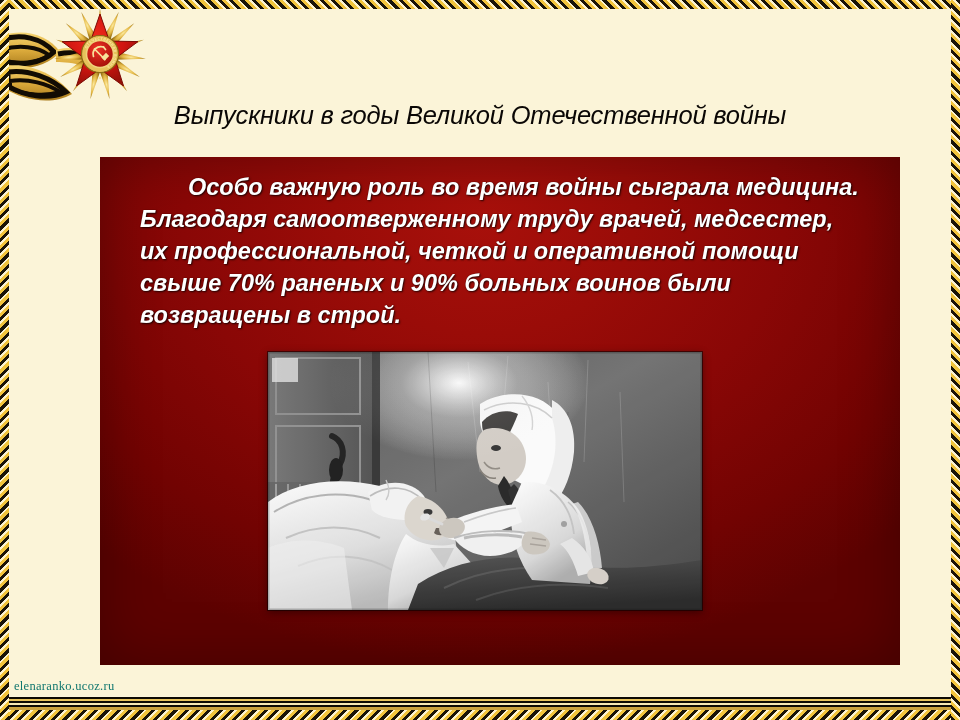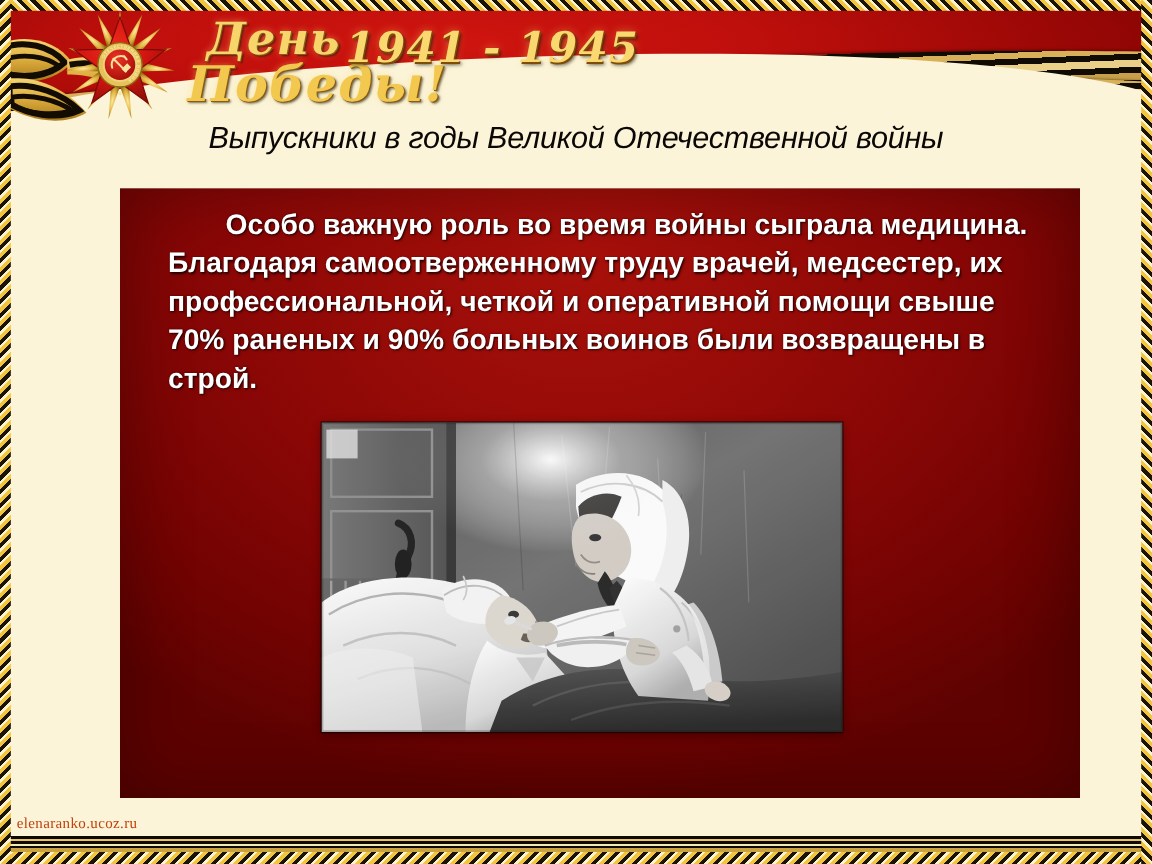--- a/index.html
+++ b/index.html
@@ -166,57 +166,43 @@
   .panel-text {
     position:absolute; left:40px; top:14px; width:724px;
     color:#ffffff;
     font-family:"Liberation Sans", sans-serif;
     font-weight:bold;
     font-size:23.5px;
     line-height:32px;
     text-indent:48px;
     text-align:left;
     text-shadow:1px 1px 2px rgba(0,0,0,.75), 0 0 1px rgba(0,0,0,.6);
+    font-style:italic;
   }
 
   
   .photo {
     position:absolute; left:168px; top:195px; width:434px; height:258px;
     background:#3d3d3d; overflow:hidden;
     box-shadow:0 0 0 1px rgba(0,0,0,.5), 0 2px 8px rgba(0,0,0,.45);
   }
   .photo svg { display:block; width:100%; height:100%; }
 
   
   .watermark {
     position:absolute; left:14px; bottom:26px; z-index:36;
     font-family:"Liberation Serif", serif;
-    font-size:12.5px; color:#c2410c; letter-spacing:.3px;
+    font-size:12.5px; color:#0f766e; letter-spacing:.3px;
   }
 </style>
 </head>
 <body>
 
 <div id="slide">
 
-  <div class="header">
-    <div class="header-red"></div>
-
-    <div class="ribbon-band"></div>
-    <div class="ribbon-band b2"></div>
-
-    <div class="header-cream-sweep"></div>
-
-    <div class="den-pobedy">
-      <span class="l1">День</span>
-      <span class="l2">Победы!</span>
-    </div>
-
-    <div class="years">1941 - 1945</div>
-  </div>
 
   <div class="bow">
     <svg viewBox="0 0 118 86" xmlns="http://www.w3.org/2000/svg">
       <defs>
         <linearGradient id="gold1" x1="0" y1="0" x2="0" y2="1">
           <stop offset="0%" stop-color="#f6d572"></stop>
           <stop offset="50%" stop-color="#dcab3c"></stop>
           <stop offset="100%" stop-color="#a87a1c"></stop>
         </linearGradient>
       </defs>

